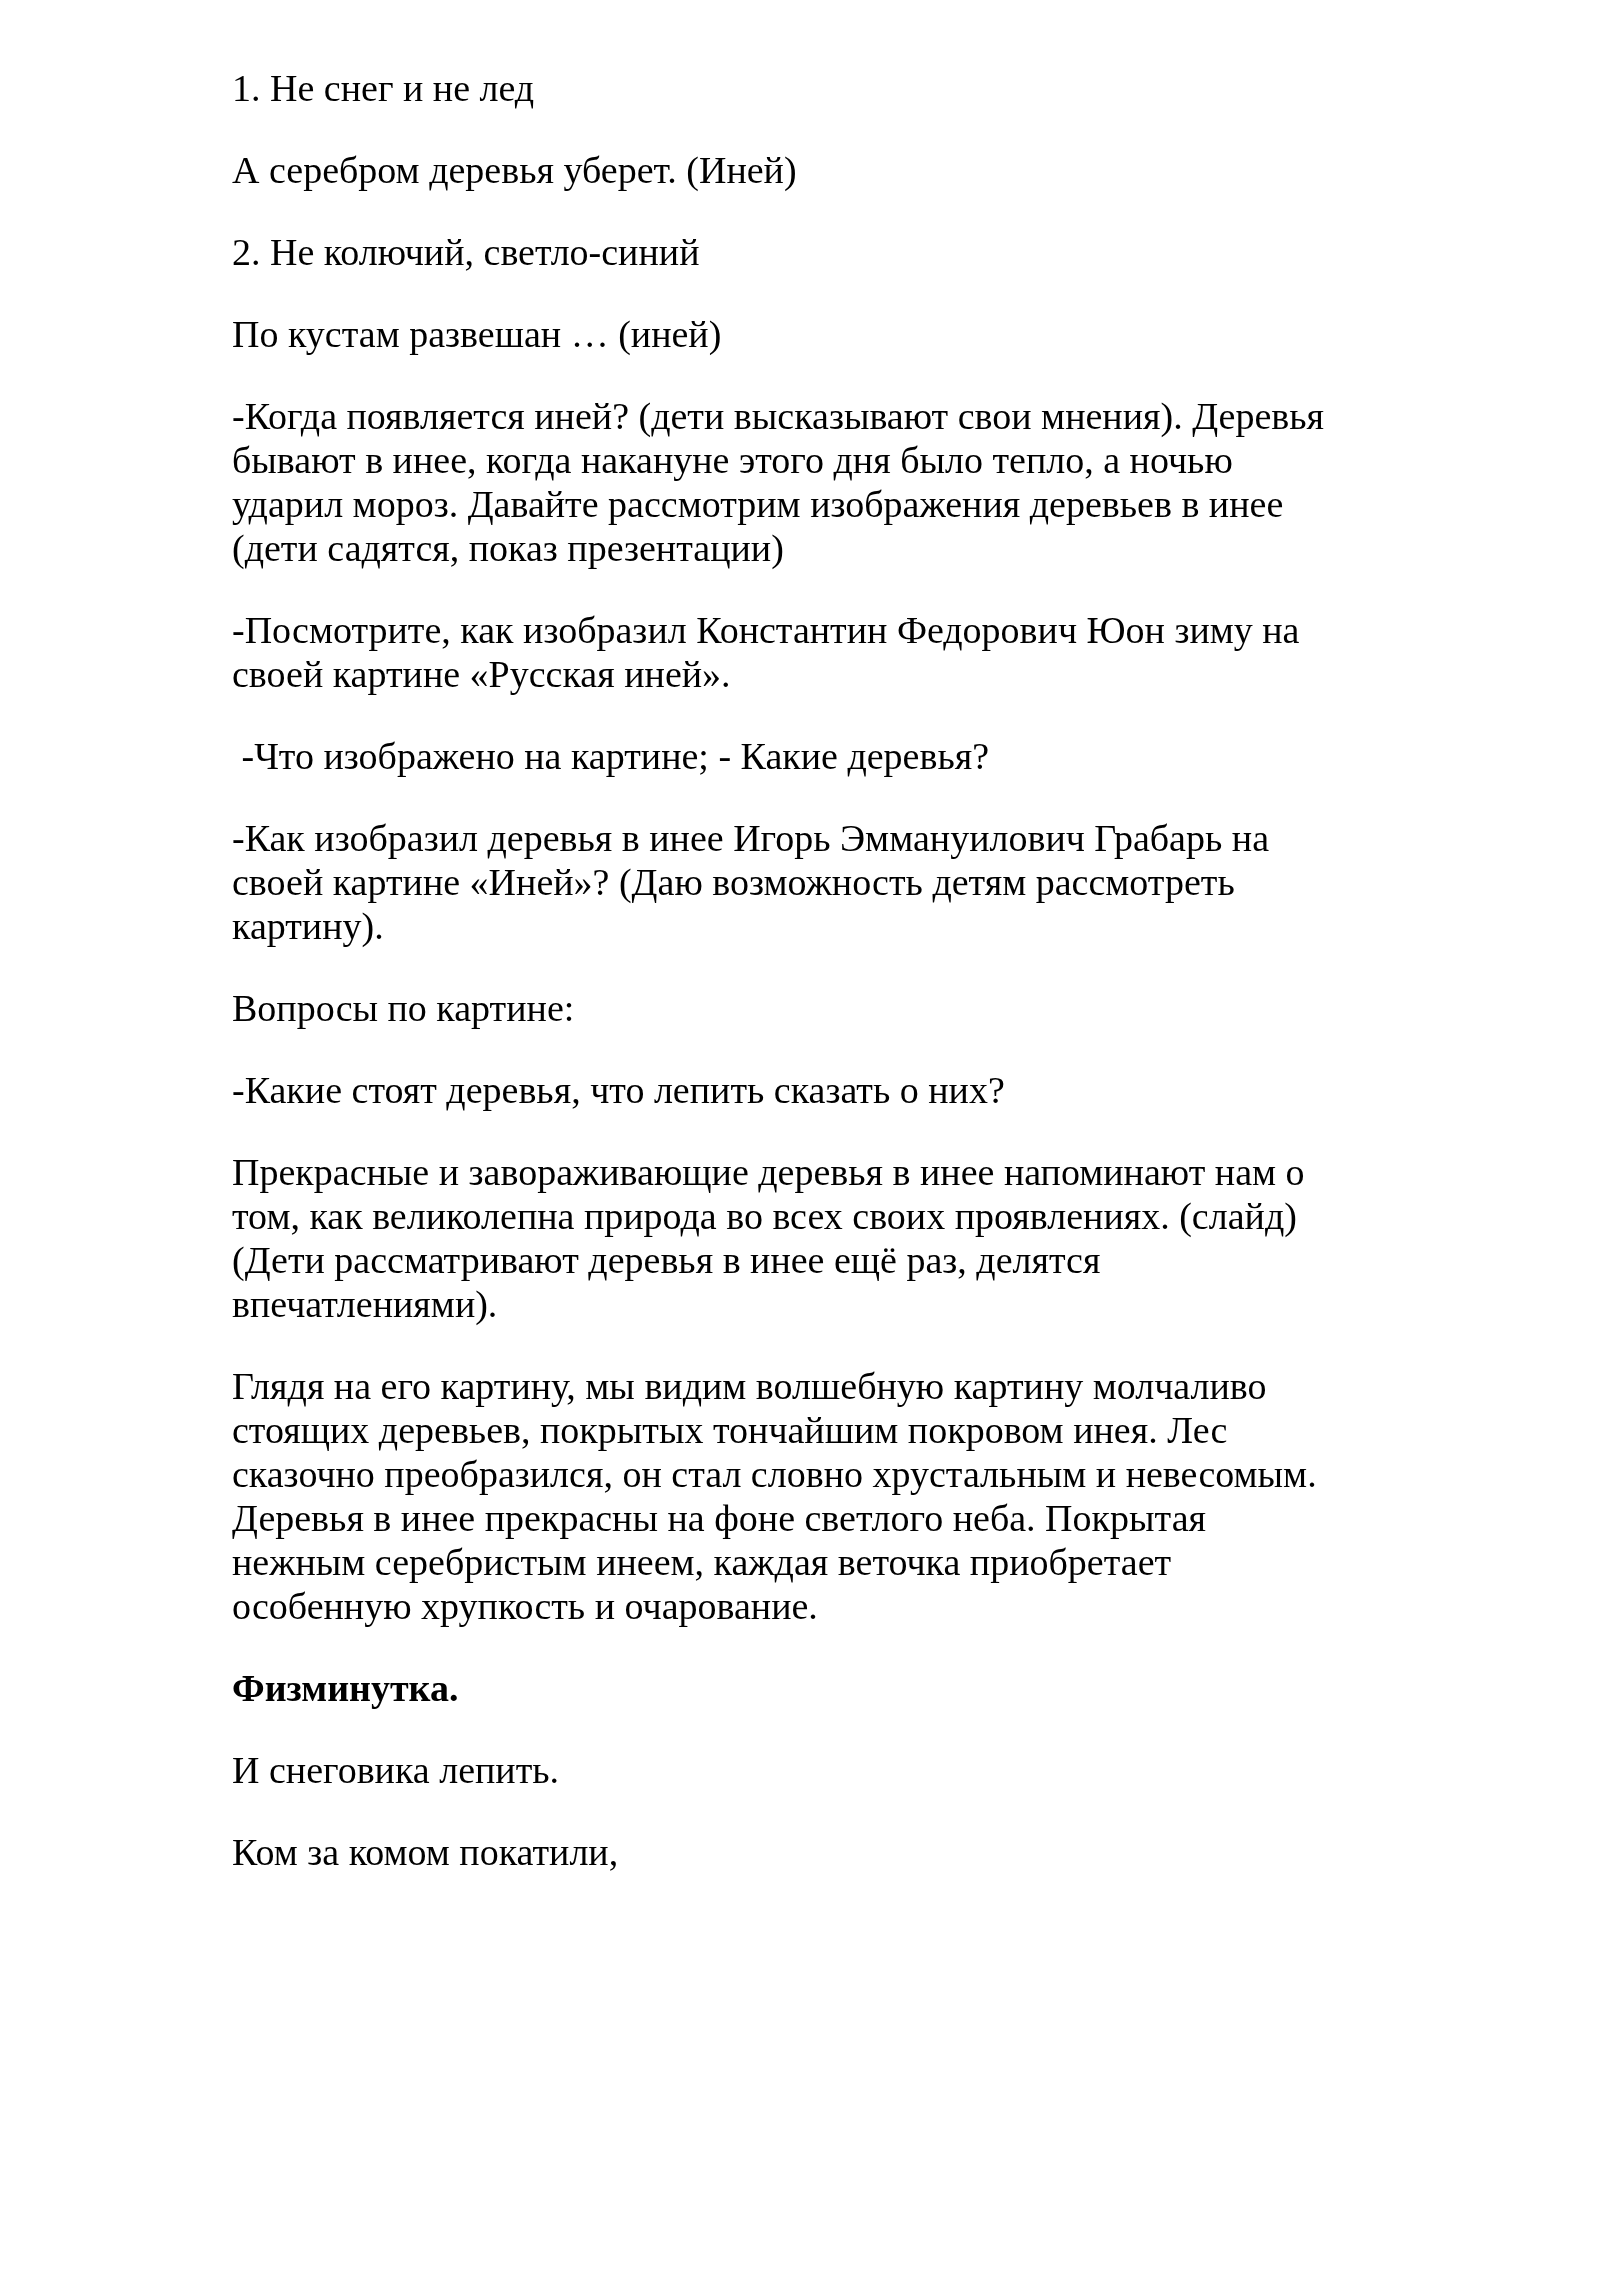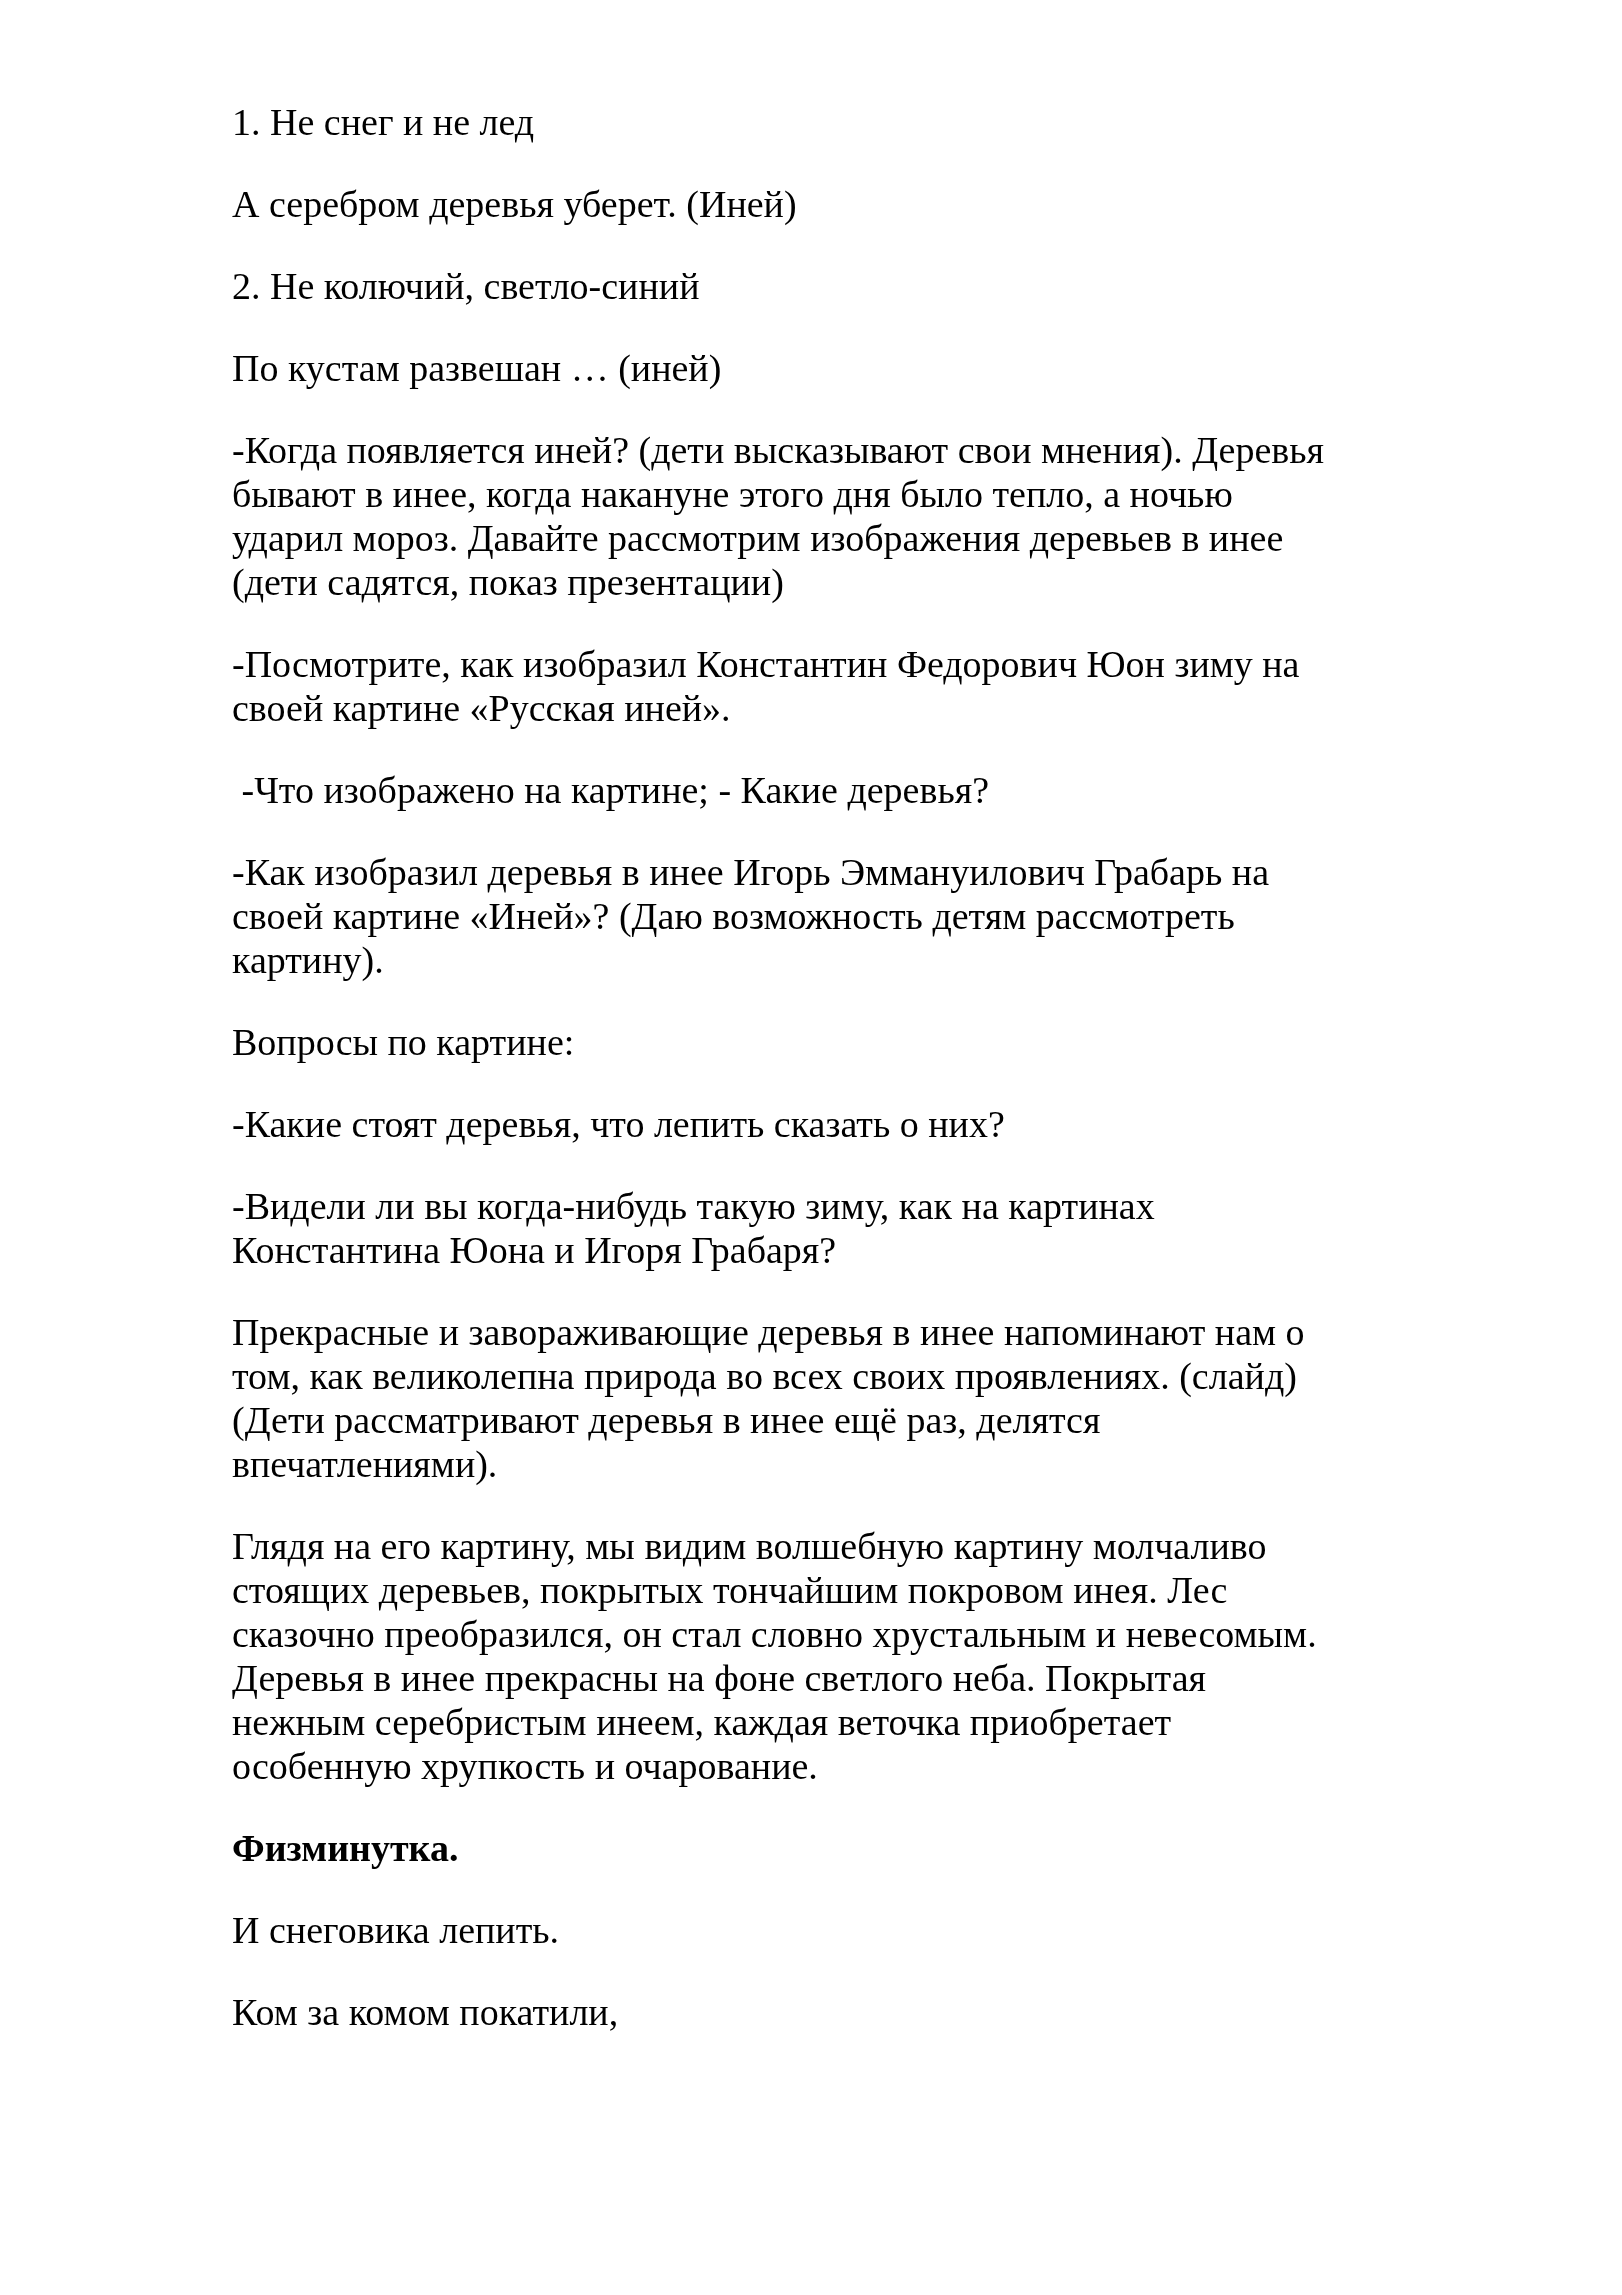--- a/index.html
+++ b/index.html
@@ -10,21 +10,21 @@
   body {
     width: 1623px;
     height: 2295px;
     overflow: hidden;
   }
   .page {
     box-sizing: border-box;
     width: 1483px;
     height: 2295px;
     background: #ffffff;
-    padding: 100px 154px 65px 232px;
+    padding: 66px 154px 65px 232px;
   }
   .doc-text p {
     font-family: "Liberation Serif", "DejaVu Serif", serif;
     font-size: 38px;
     line-height: 44px;
     color: #000000;
     margin: 0 0 38px 0;
     white-space: pre-wrap;
     text-align: left;
   }
@@ -40,21 +40,20 @@
       <p>1. Не снег и не лед</p>
       <p>А серебром деревья уберет. (Иней)</p>
       <p>2. Не колючий, светло-синий</p>
       <p>По кустам развешан … (иней)</p>
       <p>-Когда появляется иней? (дети высказывают свои мнения). Деревья бывают в инее, когда накануне этого дня было тепло, а ночью ударил мороз. Давайте рассмотрим изображения деревьев в инее (дети садятся, показ презентации)</p>
       <p>-Посмотрите, как изобразил Константин Федорович Юон зиму на своей картине «Русская иней».</p>
       <p> -Что изображено на картине; - Какие деревья?</p>
       <p>-Как изобразил деревья в инее Игорь Эммануилович Грабарь на своей картине «Иней»? (Даю возможность детям рассмотреть картину).</p>
       <p>Вопросы по картине:</p>
       <p>-Какие стоят деревья, что лепить сказать о них?</p>
-      <p>-Видели ли вы когда-нибудь такую зиму, как на картинах Константина Юона и Игоря Грабаря?</p>
       <p>Прекрасные и завораживающие деревья в инее напоминают нам о том, как великолепна природа во всех своих проявлениях. (слайд) (Дети рассматривают деревья в инее ещё раз, делятся впечатлениями).</p>
       <p>Глядя на его картину, мы видим волшебную картину молчаливо стоящих деревьев, покрытых тончайшим покровом инея. Лес сказочно преобразился, он стал словно хрустальным и невесомым. Деревья в инее прекрасны на фоне светлого неба. Покрытая нежным серебристым инеем, каждая веточка приобретает особенную хрупкость и очарование.</p>
       <p class="bold">Физминутка.</p>
       <p>И снеговика лепить.</p>
       <p>Ком за комом покатили,</p>
     </div>
 </div>
 
 
 </body></html>

